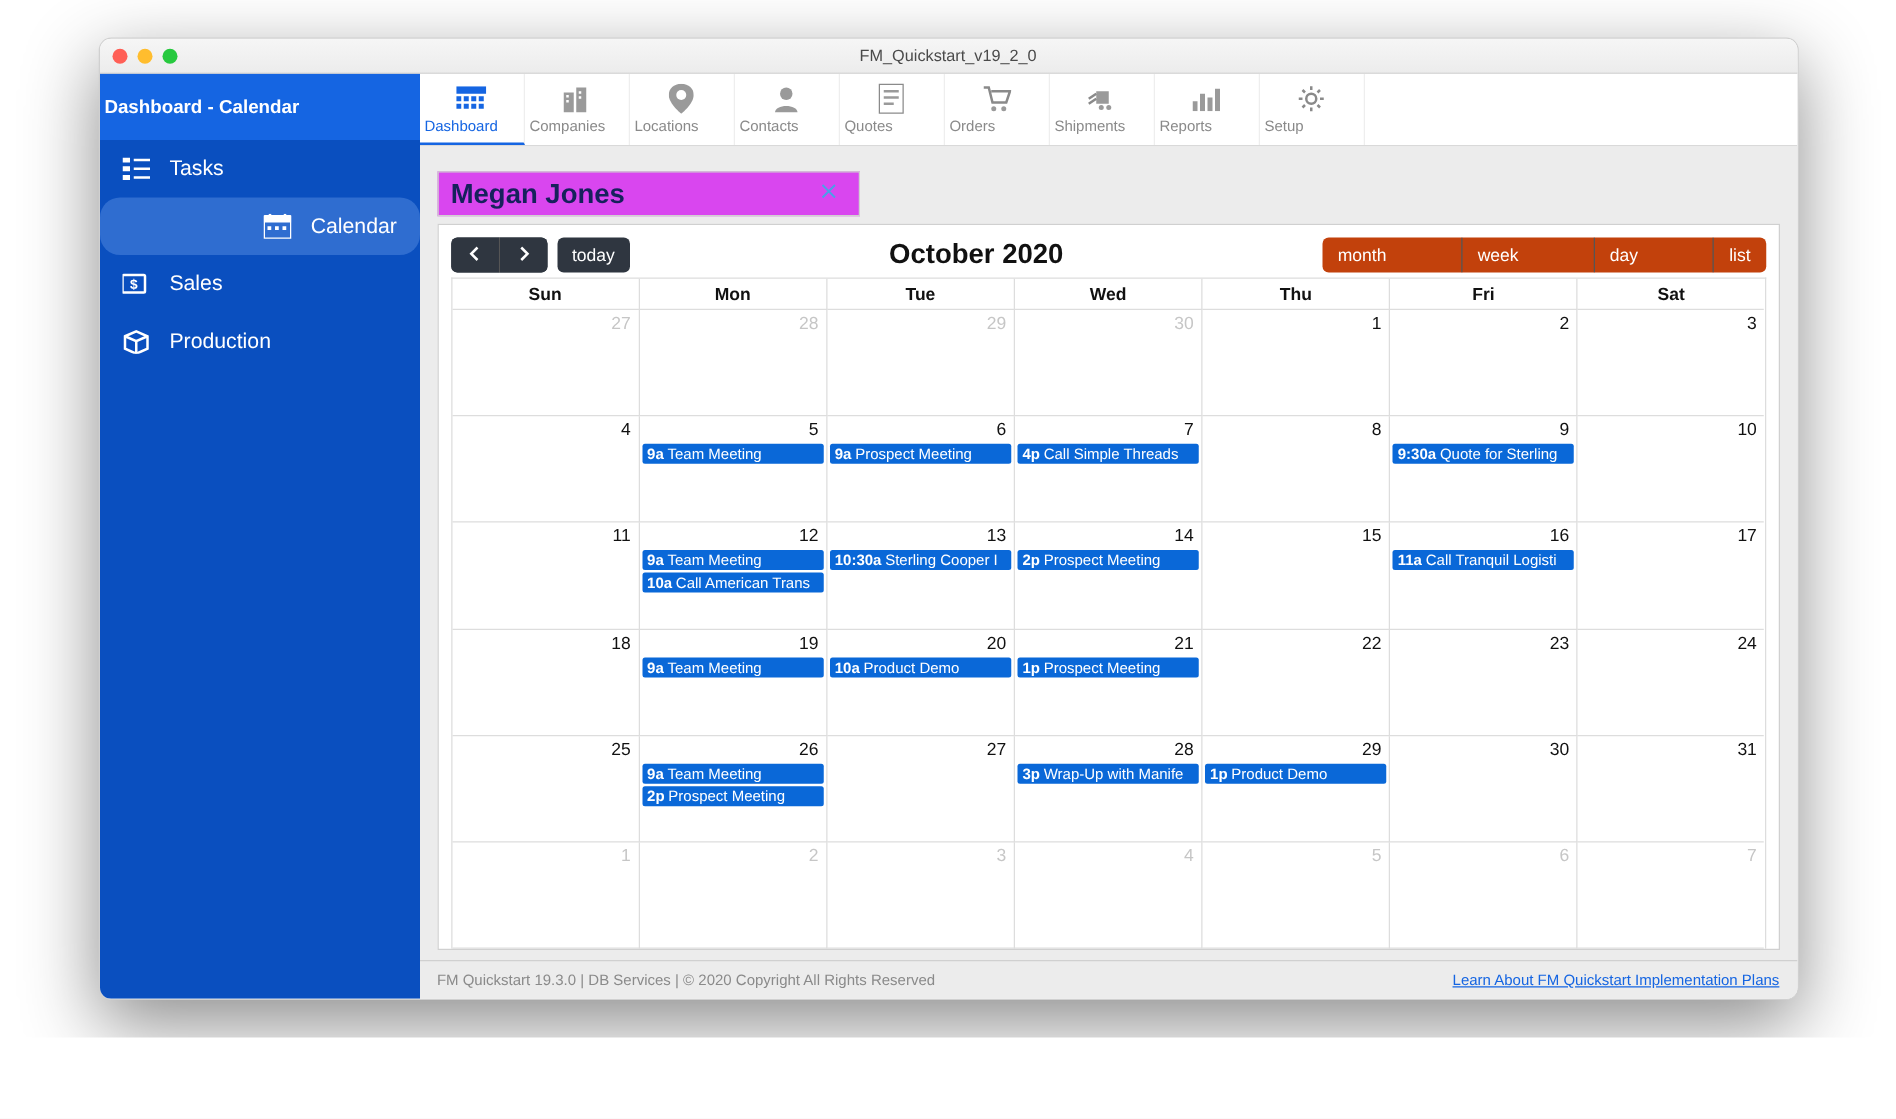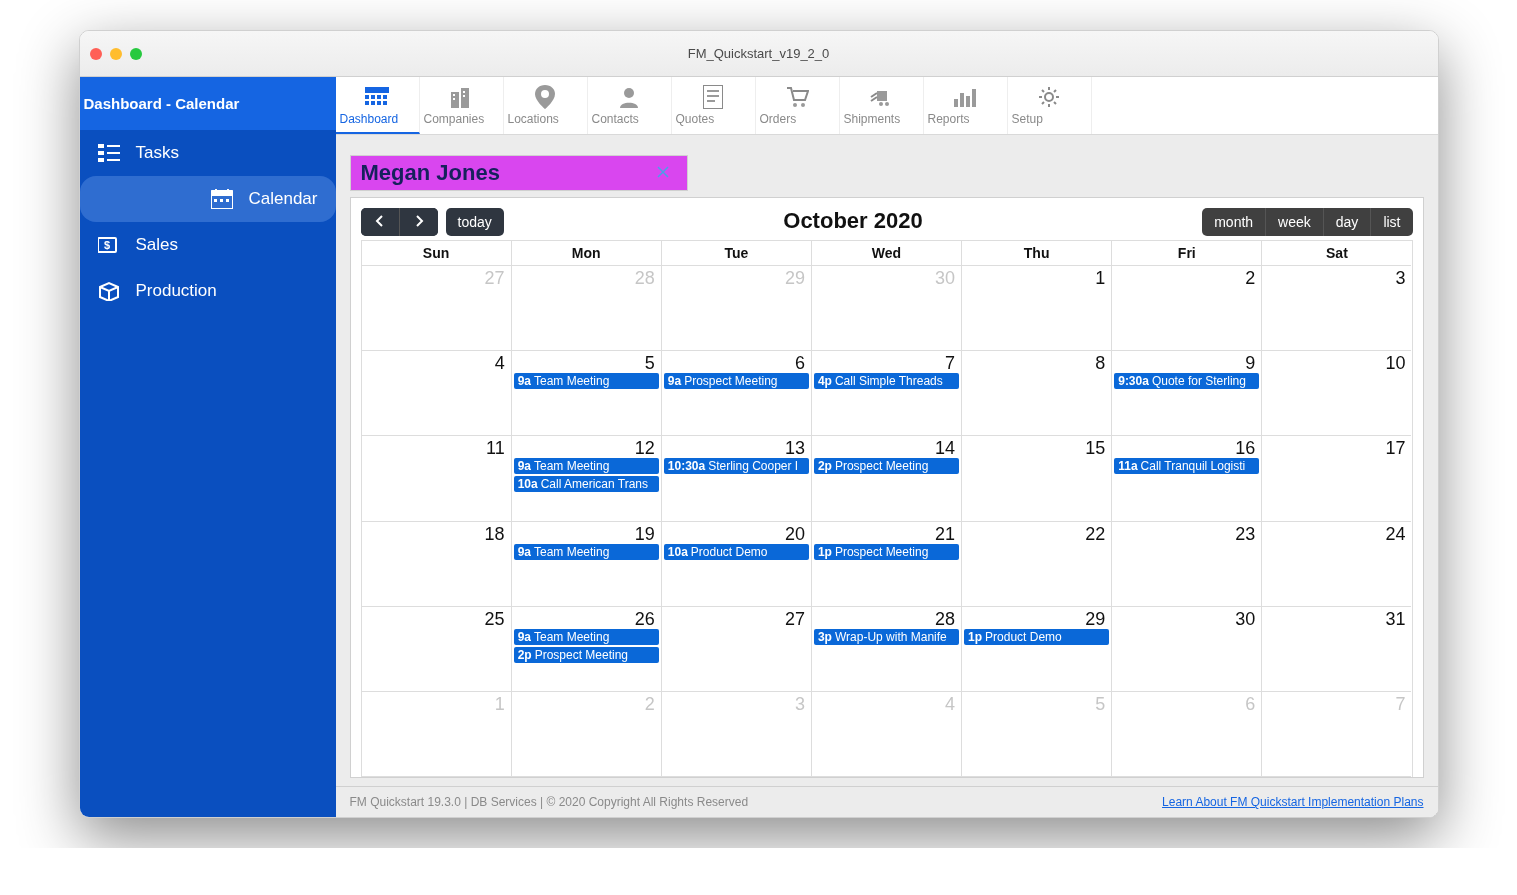--- a/index.html
+++ b/index.html
@@ -14,21 +14,21 @@
   .window {
     width: 1360px;
     border-radius: 10px;
     box-shadow: 0 20px 60px rgba(0,0,0,0.45);
     overflow: hidden;
     background: #fff;
     border: 1px solid #d0d0d0;
   }
   .titlebar {
     background: linear-gradient(#f6f6f6, #ececec);
-    height: 46px;
+    height: 28px;
     display: flex;
     align-items: center;
     padding: 0 10px;
     border-bottom: 1px solid #d0d0d0;
     position: relative;
   }
   .traffic-lights { display: flex; gap: 8px; }
   .traffic-light { width: 12px; height: 12px; border-radius: 50%; }
   .tl-red { background: #ff5f56; }
   .tl-yellow { background: #ffbd2e; }
@@ -129,21 +129,21 @@
     cursor:pointer;
     display:flex;
     align-items:center;
   }
   .nav-group { display:flex; }
   .nav-btn { padding: 6px 14px; background:#2f3640; color:#fff; border:none; cursor:pointer; font-size:14px;}
   .nav-btn:first-child { border-radius:5px 0 0 5px; border-right:1px solid #555;}
   .nav-btn:last-child { border-radius:0 5px 5px 0;}
   .today-btn { padding:6px 12px; }
   .cal-title { font-size: 22px; font-weight:700; color:#111; }
-  .view-group { display:flex; background:#404040; border-radius:5px; overflow:hidden;}
+  .view-group { display:flex; background:#c2410c; border-radius:5px; overflow:hidden;gap:48px;}
   .view-btn { padding:6px 12px; color:#fff; background:transparent; border:none; font-size:14px; cursor:pointer;}
   .view-btn + .view-btn { border-left:1px solid #555;}
   .cal-grid { flex:1; display:flex; flex-direction:column; border:1px solid #ddd; border-bottom:none;}
   .cal-head { display:flex; }
   .cal-head-cell {
     flex:1;
     text-align:center;
     font-weight:700;
     font-size:14px;
     padding:4px 0;
@@ -158,21 +158,21 @@
     flex:1;
     border-right:1px solid #ddd;
     border-bottom:1px solid #ddd;
     position:relative;
     padding: 2px 2px;
   }
   .cal-cell:last-child{border-right:none;}
   .day-num {
     position:absolute;
     top:2px; right:6px;
-    font-size:18px;
+    font-size:14px;
     color:#111;
   }
   .day-num.other { color:#c6c6c6; }
   .events { margin-top: 20px; display:flex; flex-direction:column; gap:2px;}
   .event {
     background:#0a68d8;
     color:#fff;
     font-size:12px;
     padding:1px 4px;
     border-radius:2px;

